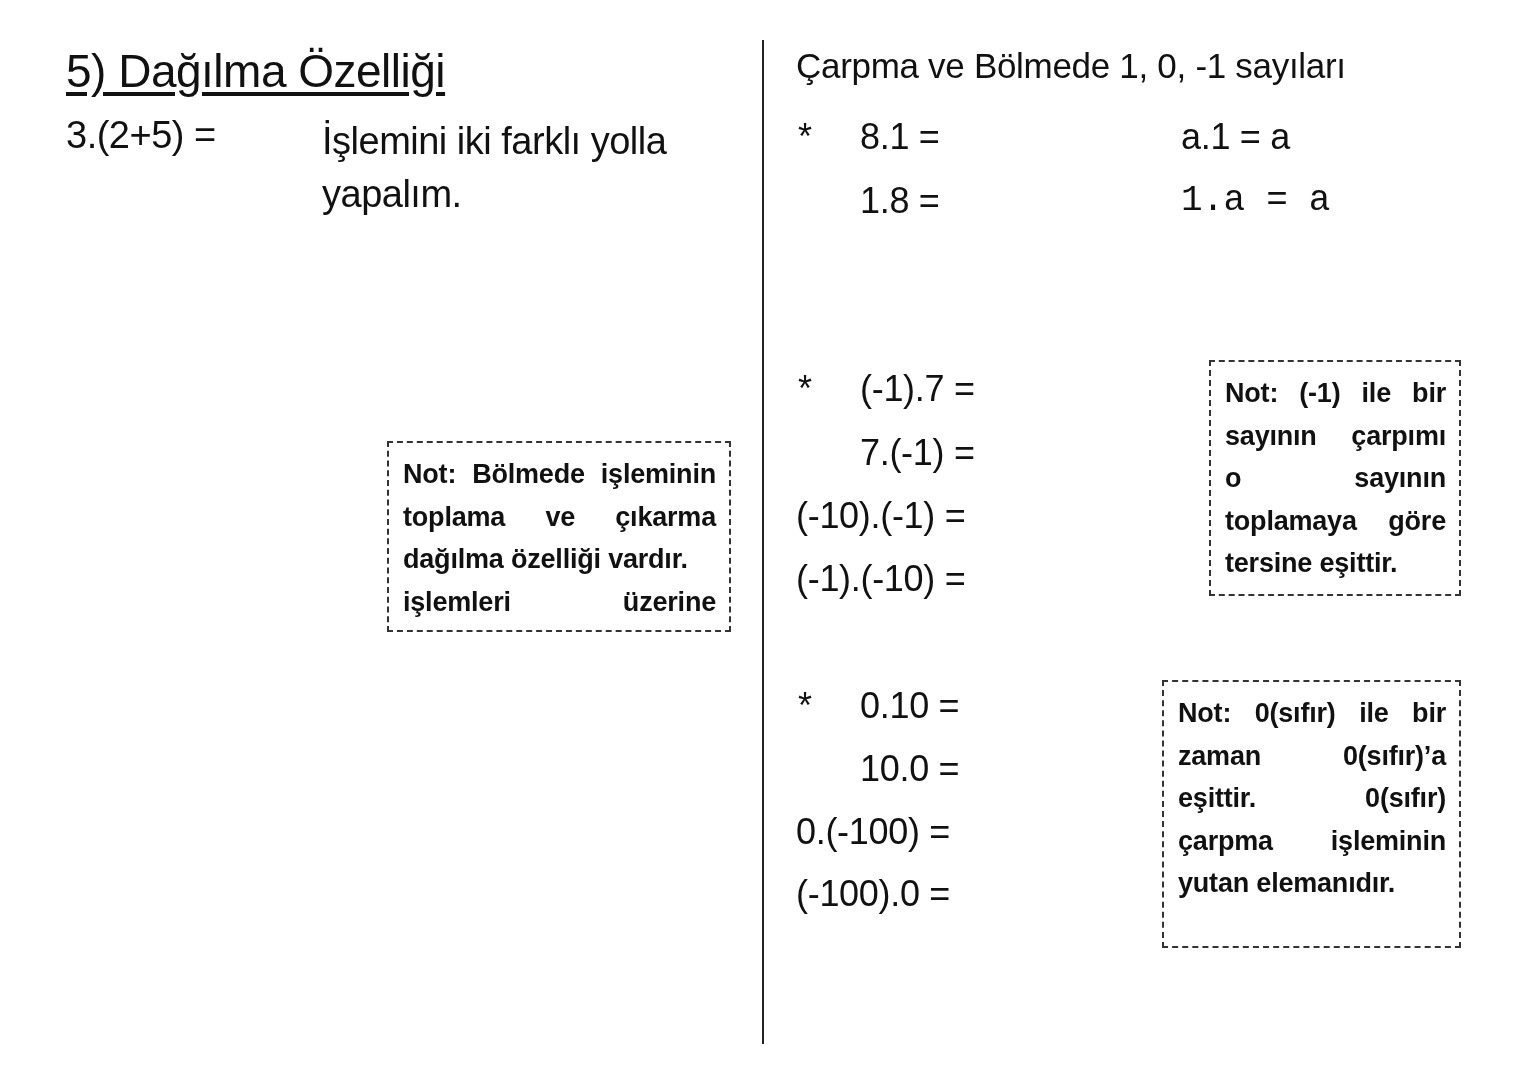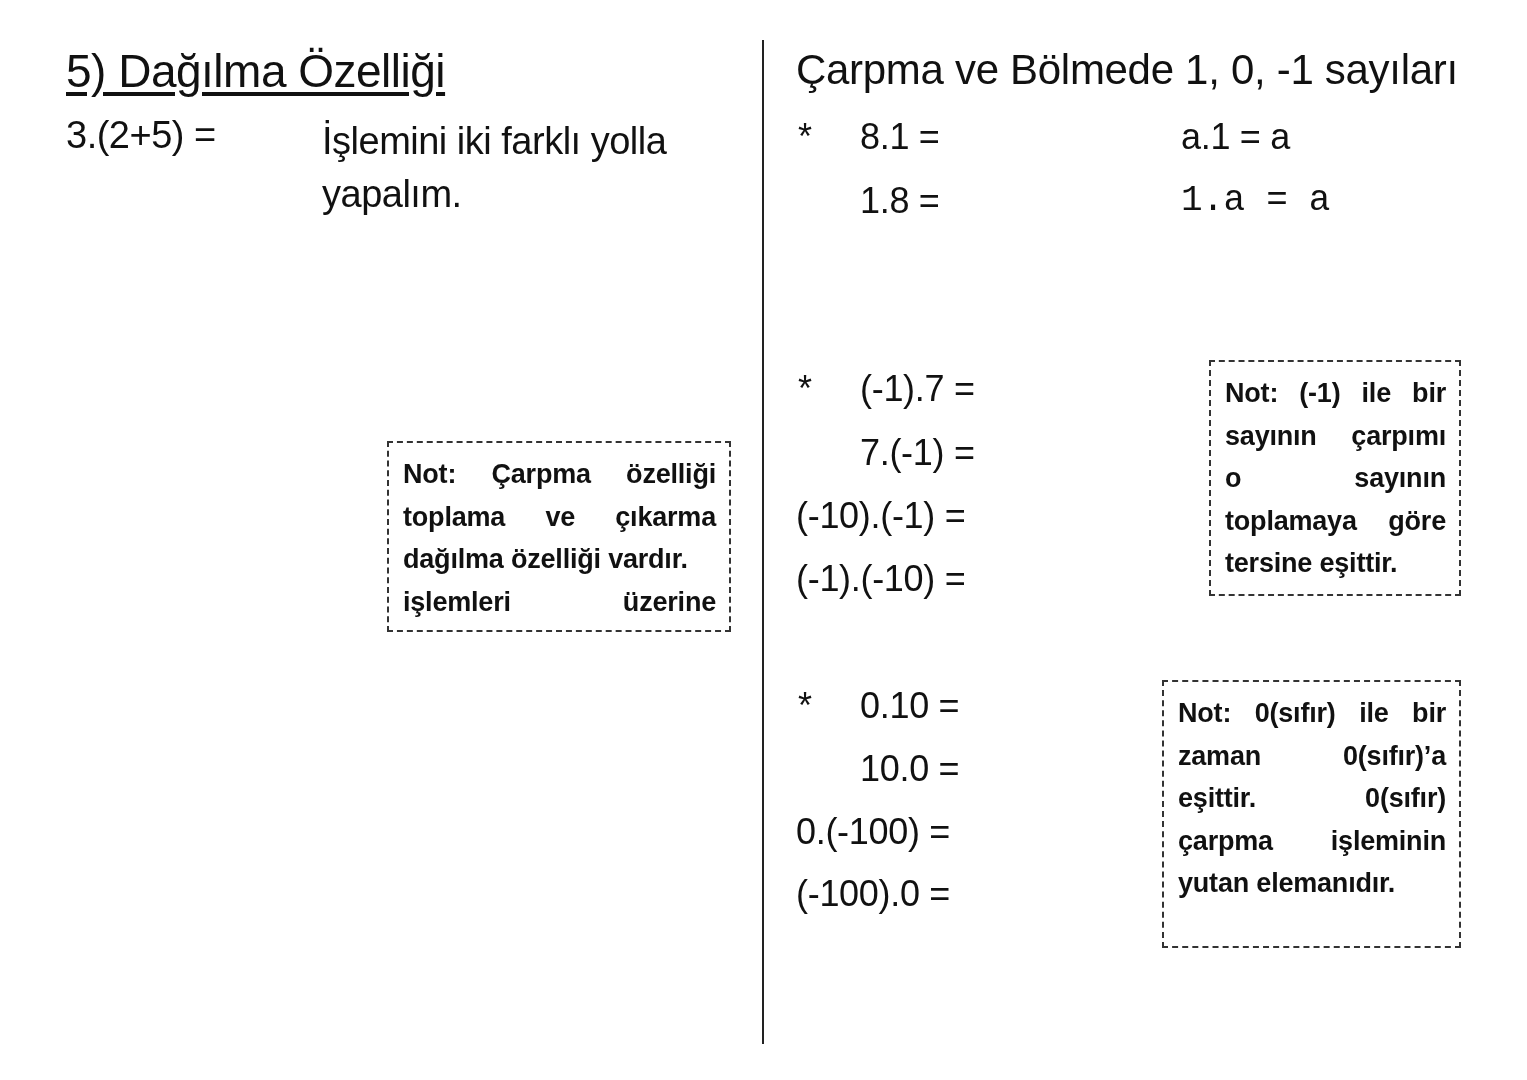--- a/index.html
+++ b/index.html
@@ -4,40 +4,40 @@
 <style>
   html, body { margin:0; padding:0; }
   body {
     width:1527px; height:1080px; background:#ffffff; position:relative; overflow:hidden;
     font-family:"Liberation Sans", "DejaVu Sans", sans-serif; color:#111;
   }
   .abs { position:absolute; white-space:nowrap; }
   .divider { position:absolute; left:762px; top:40px; width:2px; height:1004px; background:#222; }
   .h-left { left:66px; top:44px; font-size:46px; text-decoration:underline; text-underline-offset:5px; letter-spacing:-0.5px; }
   .expr-big { font-size:38px; letter-spacing:-0.5px; }
-  .h-right { left:796px; top:46px; font-size:42px; letter-spacing:-0.3px; }
+  .h-right { left:796px; top:46px; font-size:35px; letter-spacing:-0.3px; }
   .math { font-size:36px; letter-spacing:-0.3px; }
   .note {
     position:absolute; box-sizing:border-box; border:2px dashed #333;
     font-weight:bold; font-size:27px; line-height:42.5px; text-align:justify;
     text-align-last:left; padding:10px 13px 6px 14px; letter-spacing:-0.2px;
   }
   .note .ln { display:block; text-align:justify; text-align-last:justify; white-space:normal; }
   .note .ln.last { text-align-last:left; }
 </style>
 </head>
 <body>
 
 <div class="abs h-left">5) Dağılma Özelliği</div>
 <div class="abs expr-big" style="left:66px; top:114px;">3.(2+5) =</div>
 <div class="abs expr-big" style="left:322px; top:120px;">İşlemini iki farklı yolla</div>
 <div class="abs expr-big" style="left:322px; top:173px;">yapalım.</div>
 
 <div class="note" style="left:387px; top:441px; width:344px; height:191px;">
-  <span class="ln">Not: Çarpma özelliği</span>
+  <span class="ln">Not: Bölmede işleminin</span>
   <span class="ln">toplama ve çıkarma</span>
   <span class="ln last">dağılma özelliği vardır.</span>
   <span class="ln">işlemleri üzerine</span>
 </div>
 
 <div class="divider"></div>
 
 <div class="abs h-right">Çarpma ve Bölmede 1, 0, -1 sayıları</div>
 
 <div class="abs math" style="left:798px; top:116px;">*</div>

